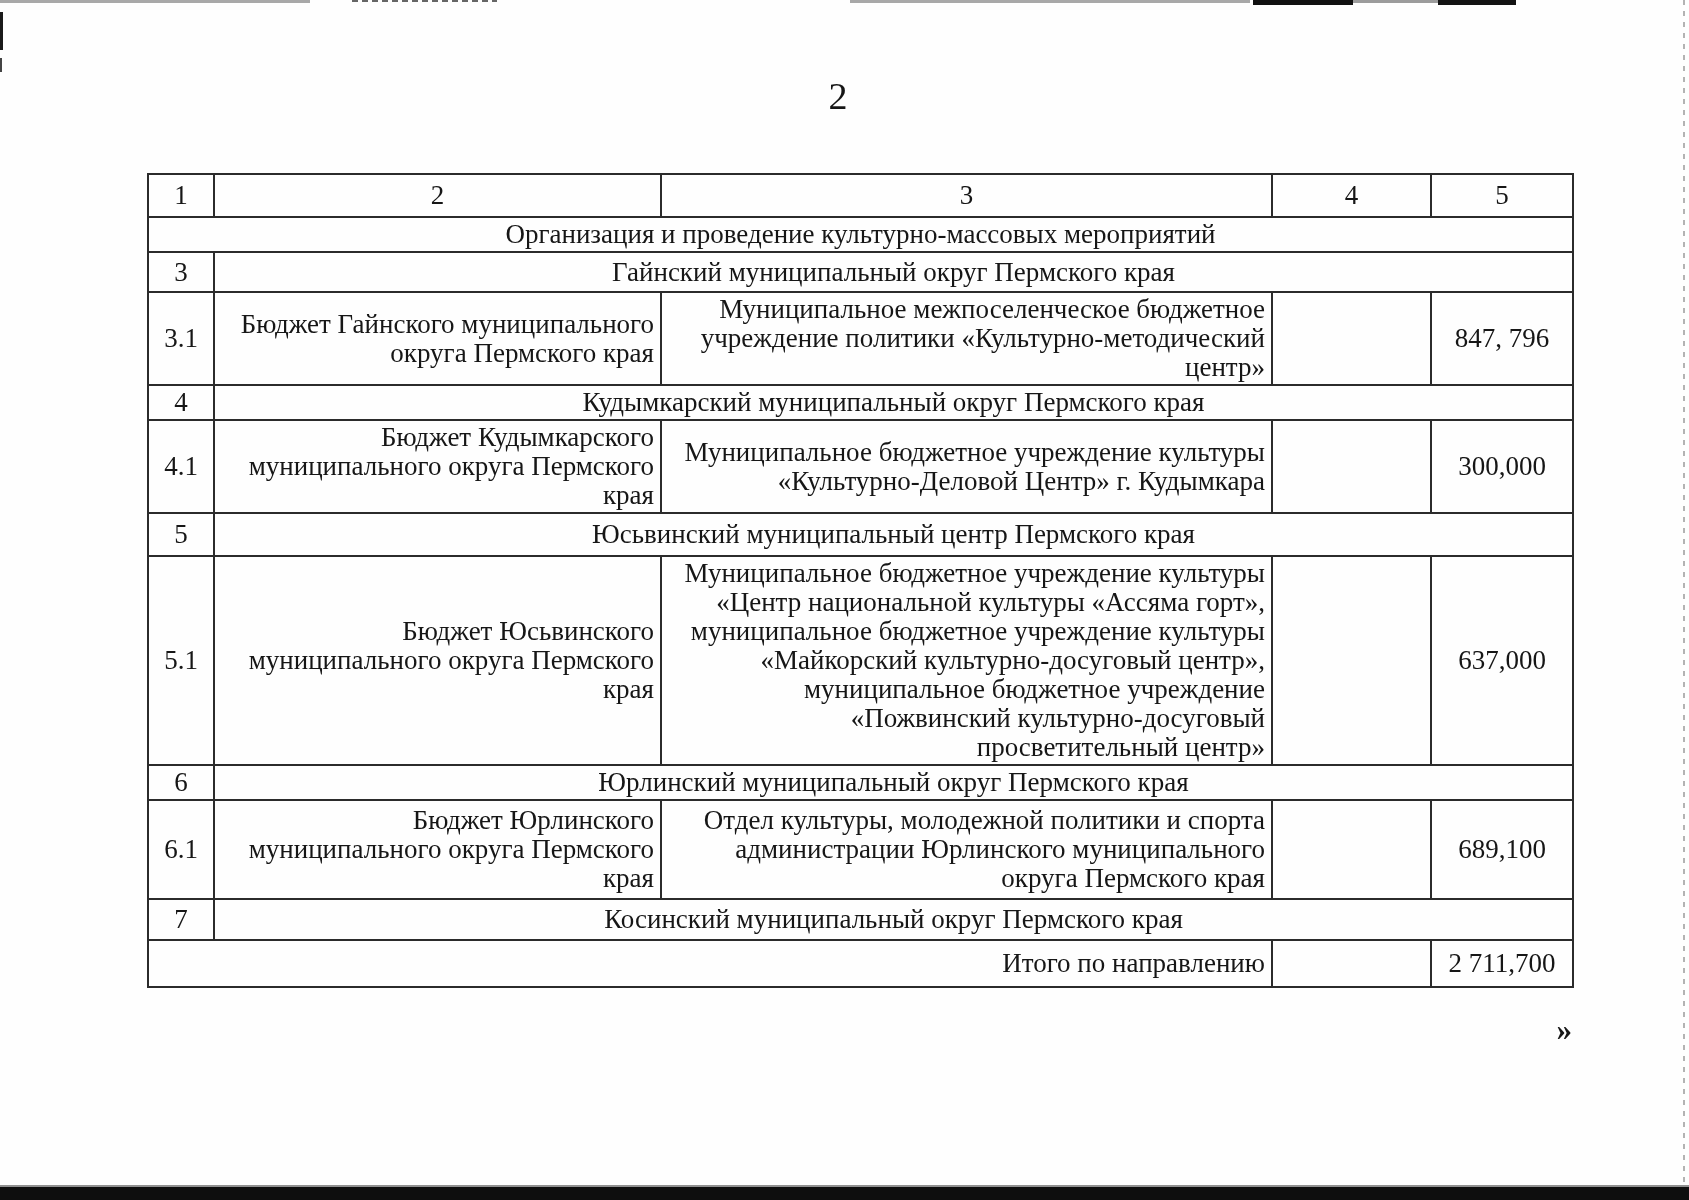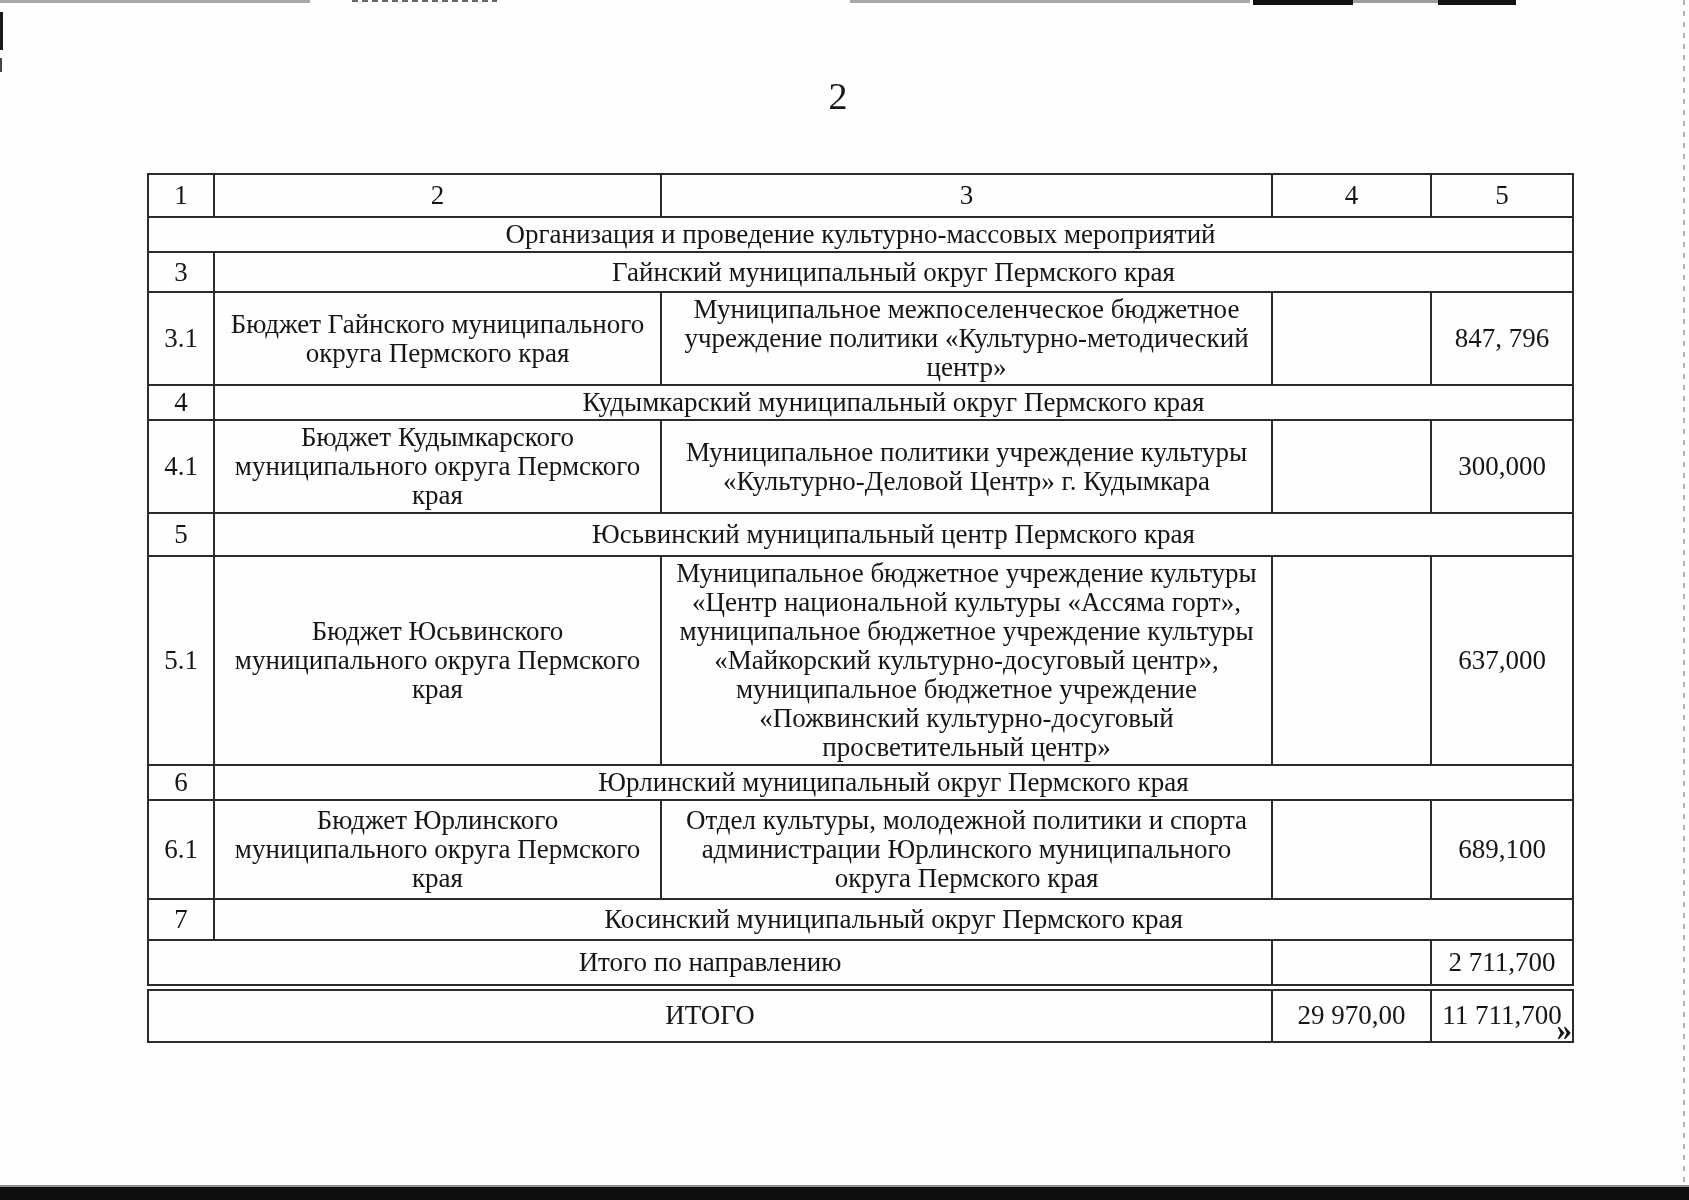--- a/index.html
+++ b/index.html
@@ -35,21 +35,21 @@
   }
   table.budget td {
     border: 2px solid #2b2b2b;
     font-size: 27px;
     line-height: 29px;
     vertical-align: middle;
     padding: 2px 6px;
     overflow: hidden;
   }
   td.c { text-align: center; }
-  td.l { text-align: center; padding-left: 10px; padding-right: 12px; border-radius: 17px; }
+  td.l { text-align: right; padding-left: 10px; padding-right: 12px; border-radius: 17px; }
   tr.rh-hdr  { height: 43px; }
   tr.rh-sec  { height: 26px; }
   tr.rh-g3   { height: 40px; }
   tr.rh-r31  { height: 68px; }
   tr.rh-g4   { height: 33px; }
   tr.rh-r41  { height: 68px; }
   tr.rh-g5   { height: 43px; }
   tr.rh-r51  { height: 171px; }
   tr.rh-g6   { height: 32px; }
   tr.rh-r61  { height: 99px; }
@@ -139,21 +139,21 @@
         <td class="c">847, 796</td>
       </tr>
 
       <tr class="rh-g4">
         <td class="c">4</td>
         <td class="c" colspan="4">Кудымкарский муниципальный округ Пермского края</td>
       </tr>
       <tr class="rh-r41">
         <td class="c">4.1</td>
         <td class="l">Бюджет Кудымкарского муниципального округа Пермского края</td>
-        <td class="l">Муниципальное политики учреждение культуры «Культурно-Деловой Центр» г. Кудымкара</td>
+        <td class="l">Муниципальное бюджетное учреждение культуры «Культурно-Деловой Центр» г. Кудымкара</td>
         <td class="c"></td>
         <td class="c">300,000</td>
       </tr>
 
       <tr class="rh-g5">
         <td class="c">5</td>
         <td class="c" colspan="4">Юсьвинский муниципальный центр Пермского края</td>
       </tr>
       <tr class="rh-r51">
         <td class="c">5.1</td>
@@ -178,23 +178,18 @@
       <tr class="rh-g7">
         <td class="c">7</td>
         <td class="c" colspan="4">Косинский муниципальный округ Пермского края</td>
       </tr>
 
       <tr class="rh-sub">
         <td class="l" colspan="3">Итого по направлению</td>
         <td class="c"></td>
         <td class="c">2 711,700</td>
       </tr>
-      <tr class="rh-tot">
-        <td class="l" colspan="3">ИТОГО</td>
-        <td class="c">29 970,00</td>
-        <td class="c">11 711,700</td>
-      </tr>
     </tbody>
   </table>
 
   <div class="cont-mark">»</div>
 
 </div>
 
 </body></html>

